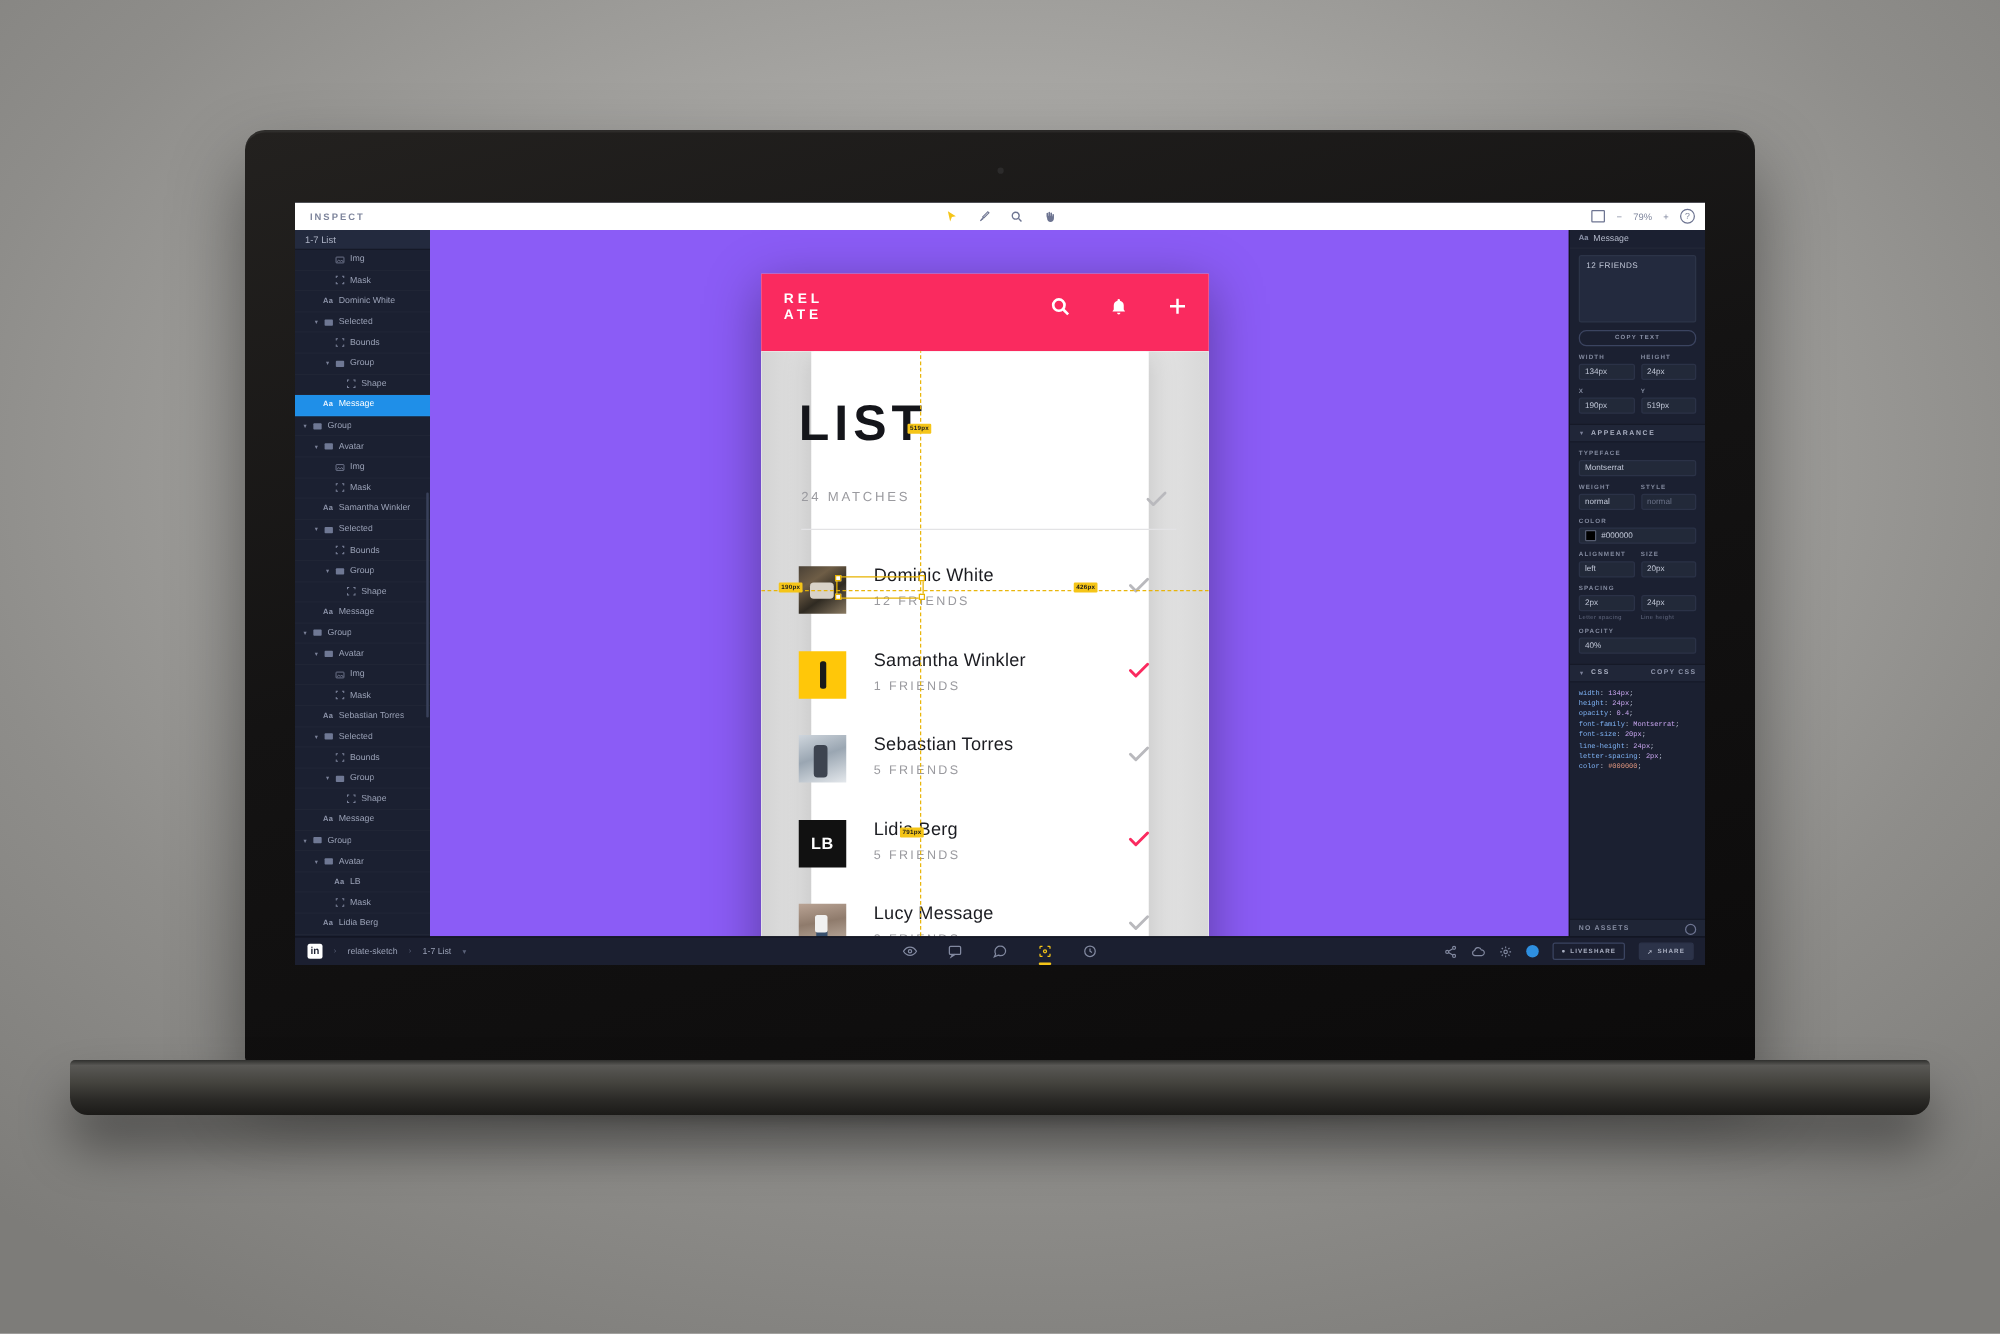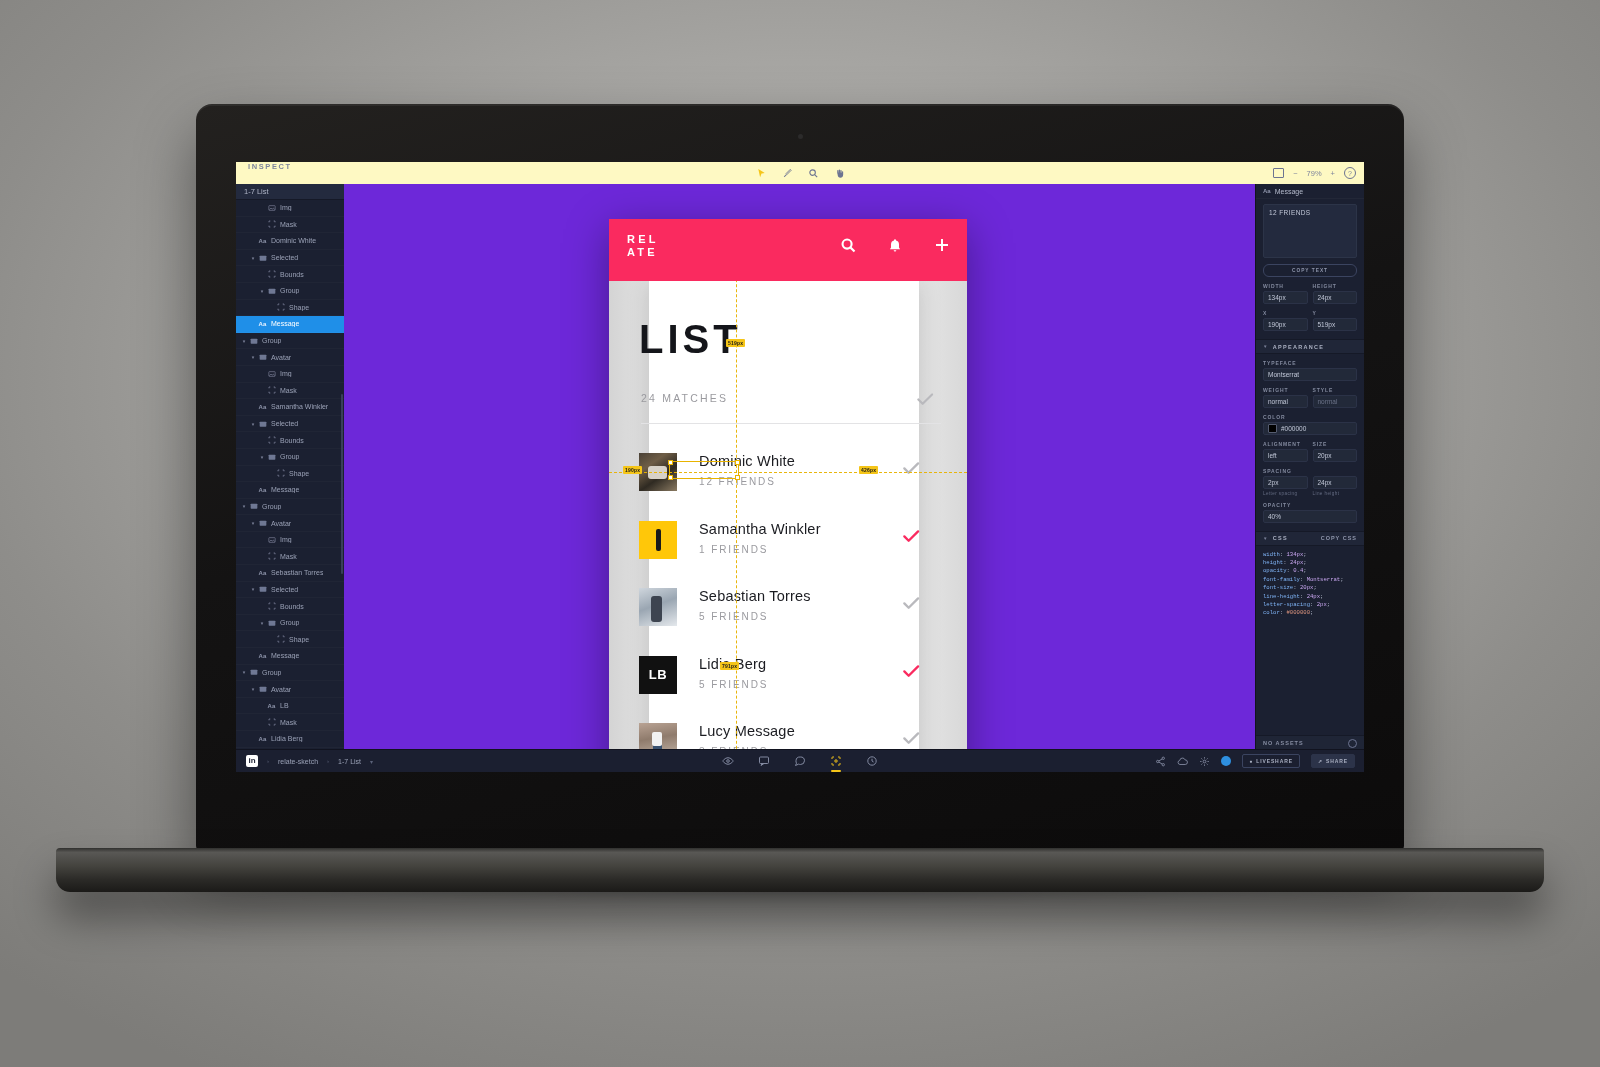--- a/index.html
+++ b/index.html
@@ -39,22 +39,22 @@
   .shadowpad{
     position:absolute;left:120px;top:860px;width:1360px;height:44px;
     background:radial-gradient(ellipse at center, rgba(0,0,0,.38) 0%, rgba(0,0,0,0) 70%);
     filter:blur(3px);
   }
 
   
   .app{position:absolute;inset:0;background:#171a29;color:#c8cbd8;font-size:11px;}
   .topbar{
     position:absolute;left:0;top:0;width:100%;height:22px;
-    background:#fef9c3;border-bottom:7px solid #f0abfc;
-    display:flex;
+    background:#ffffff;border-bottom:7px solid #f0abfc;
+    display:flex;align-items:center;
   }
   .topbar .insp{margin-left:12px;font-size:7.5px;letter-spacing:1.6px;color:#7e859c;font-weight:bold;}
   .tools{position:absolute;left:50%;top:0;height:22px;transform:translateX(-50%);display:flex;align-items:center;gap:14px;}
   .tools .ti{width:12px;height:12px;display:flex;align-items:center;justify-content:center;color:#6d7491;}
   .tools .ti.active{color:#f5c518;}
   .tools .ti svg{width:11px;height:11px;display:block;}
   .zoomctl{position:absolute;right:8px;top:0;height:22px;display:flex;align-items:center;gap:9px;color:#7e859c;font-size:7.5px;}
   .zoomctl .sq{width:9px;height:8px;border:1px solid #6d7491;border-radius:1px;}
   .zoomctl .gl{width:10px;height:10px;border:1px solid #6d7491;border-radius:50%;font-size:7px;display:flex;align-items:center;justify-content:center;}
 
@@ -75,21 +75,21 @@
   .layer.sel{background:#1f8fe8;color:#fff;}
   .layer .car{width:8px;flex:0 0 8px;font-size:5px;color:#7b melhor;color:#7b8199;text-align:center;}
   .layer .ico{width:11px;flex:0 0 11px;display:flex;align-items:center;justify-content:center;margin-right:3px;}
   .layer .ico svg{width:8px;height:8px;display:block;}
   .layer .aa{font-size:6px;font-weight:bold;color:#8e95ab;letter-spacing:.2px;}
   .layer.sel .aa{color:#e9f3ff;}
   .layer .nm{overflow:hidden;text-overflow:ellipsis;}
   .sb-scroll{position:absolute;right:1px;top:210px;width:2px;height:180px;background:#39405a;border-radius:2px;}
 
   
-  .canvas{position:absolute;left:108px;top:22px;right:108px;bottom:22px;background:#6d28d9;overflow:hidden;}
+  .canvas{position:absolute;left:108px;top:22px;right:108px;bottom:22px;background:#8b5cf6;overflow:hidden;}
 
   .phone{position:absolute;left:265px;top:35px;width:358px;height:580px;background:#fff;box-shadow:0 10px 40px rgba(0,0,0,.35);}
   .ph-top{height:62px;background:#fa2a5f;position:relative;}
   .ph-logo{position:absolute;left:18px;top:14px;color:#fff;font-size:11px;font-weight:bold;letter-spacing:3.2px;line-height:13px;}
   .ph-icons{position:absolute;right:16px;top:17px;display:flex;align-items:center;gap:30px;color:#fff;}
   .ph-icons svg{display:block;}
   .ph-body{position:relative;height:518px;background:#fff;overflow:hidden;}
   .ph-sheet{position:absolute;left:40px;top:0;right:48px;bottom:0;background:#fff;box-shadow:0 0 22px rgba(0,0,0,.16);}
   .ph-side-l{position:absolute;left:0;top:0;width:42px;bottom:0;background:linear-gradient(90deg,#d4d4d4,#e3e3e3);}
   .ph-side-r{position:absolute;right:0;top:0;width:50px;bottom:0;background:linear-gradient(270deg,#d8d8d8,#e6e6e6);}

